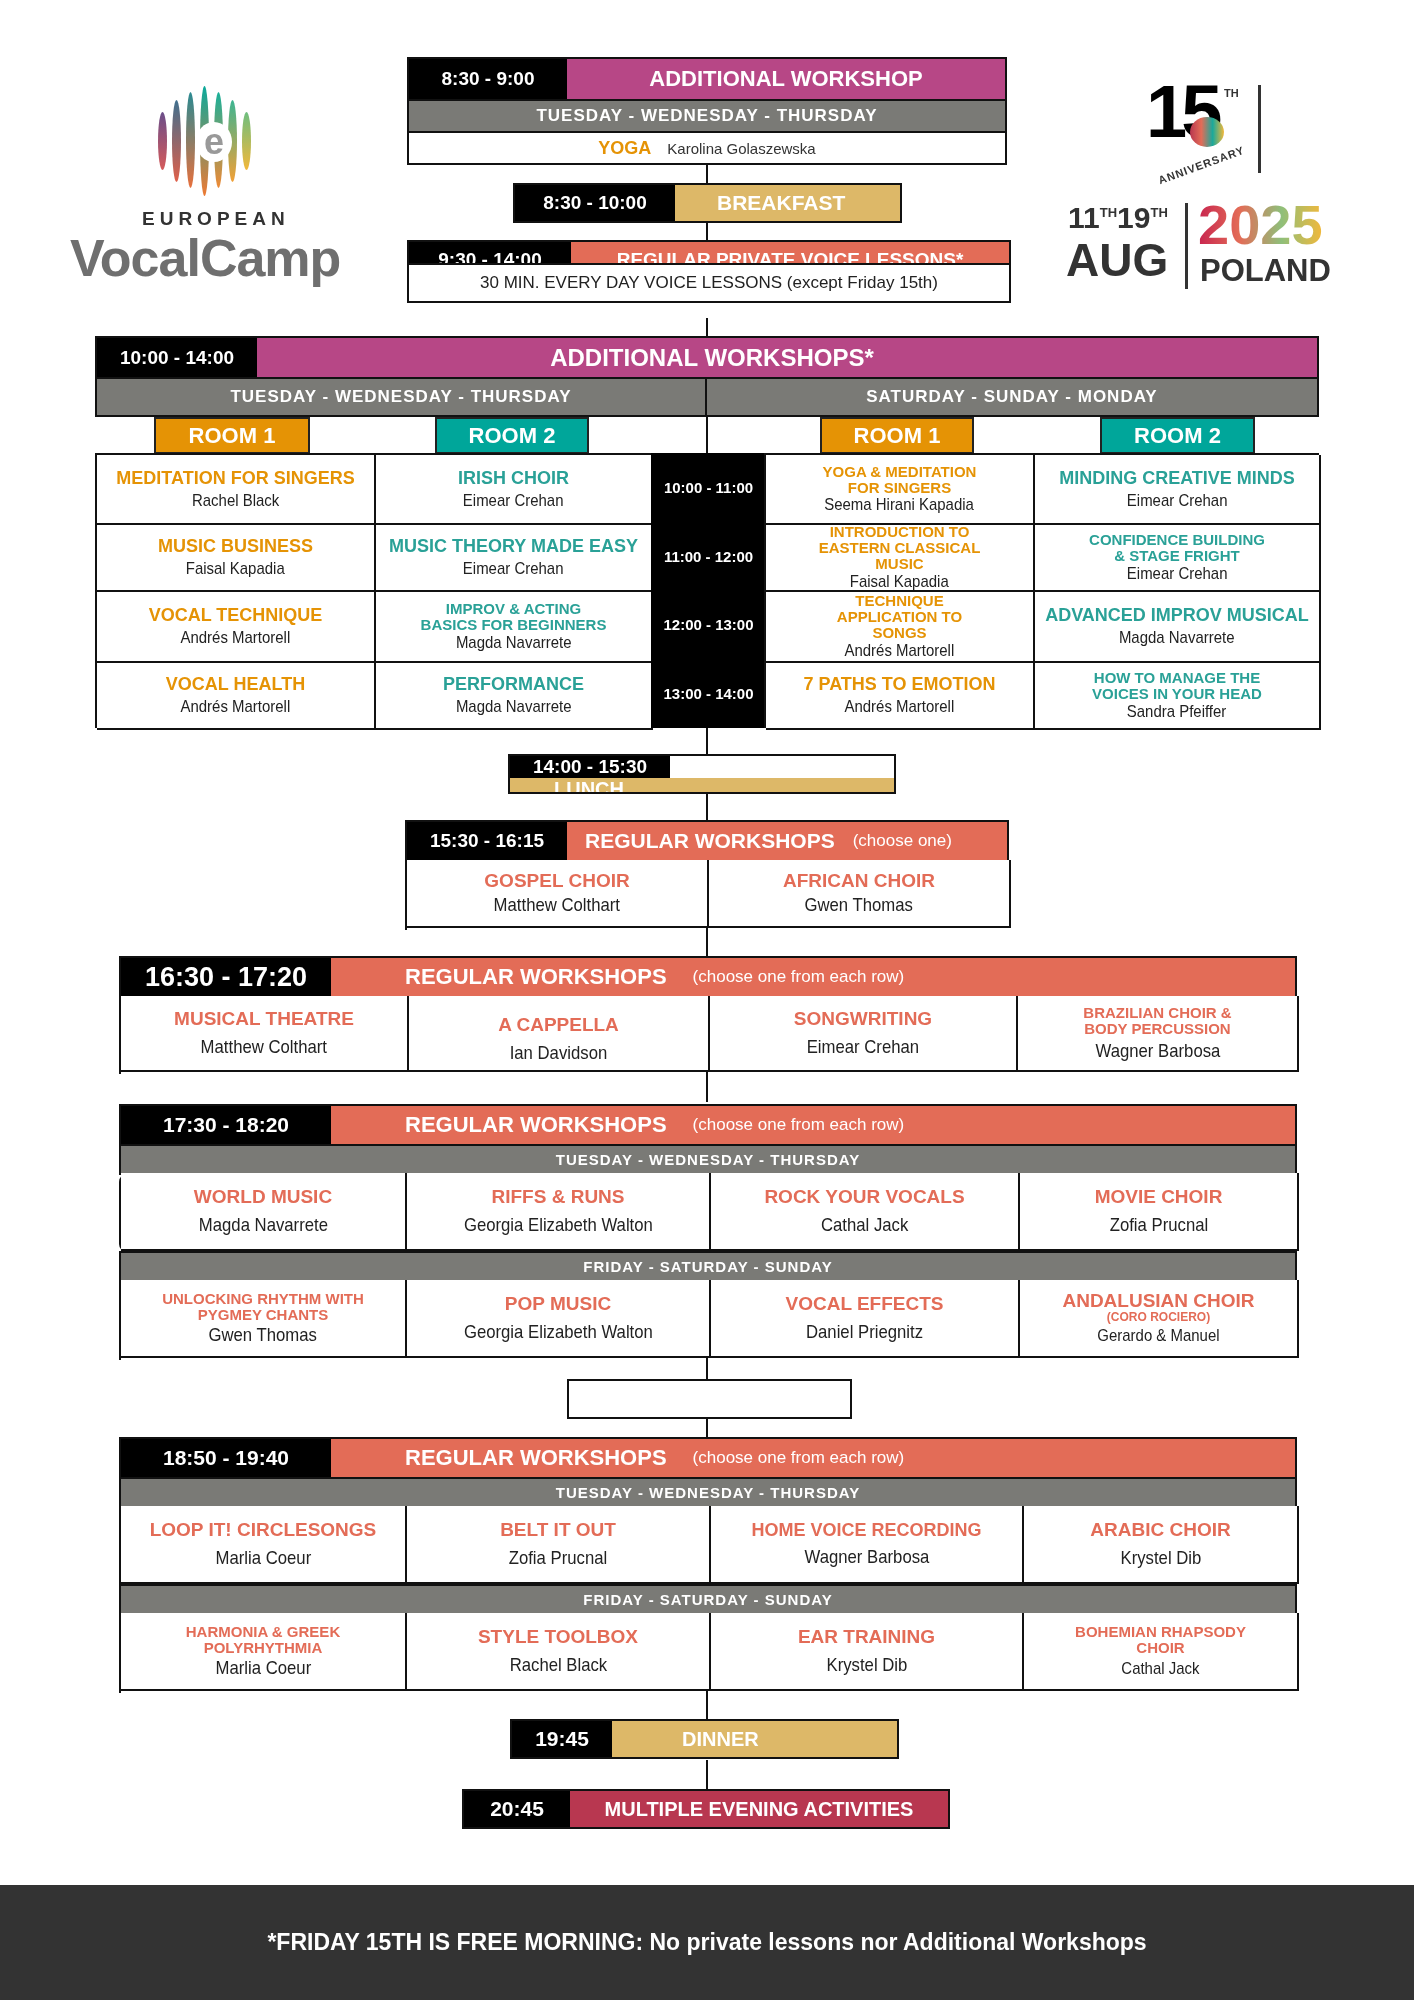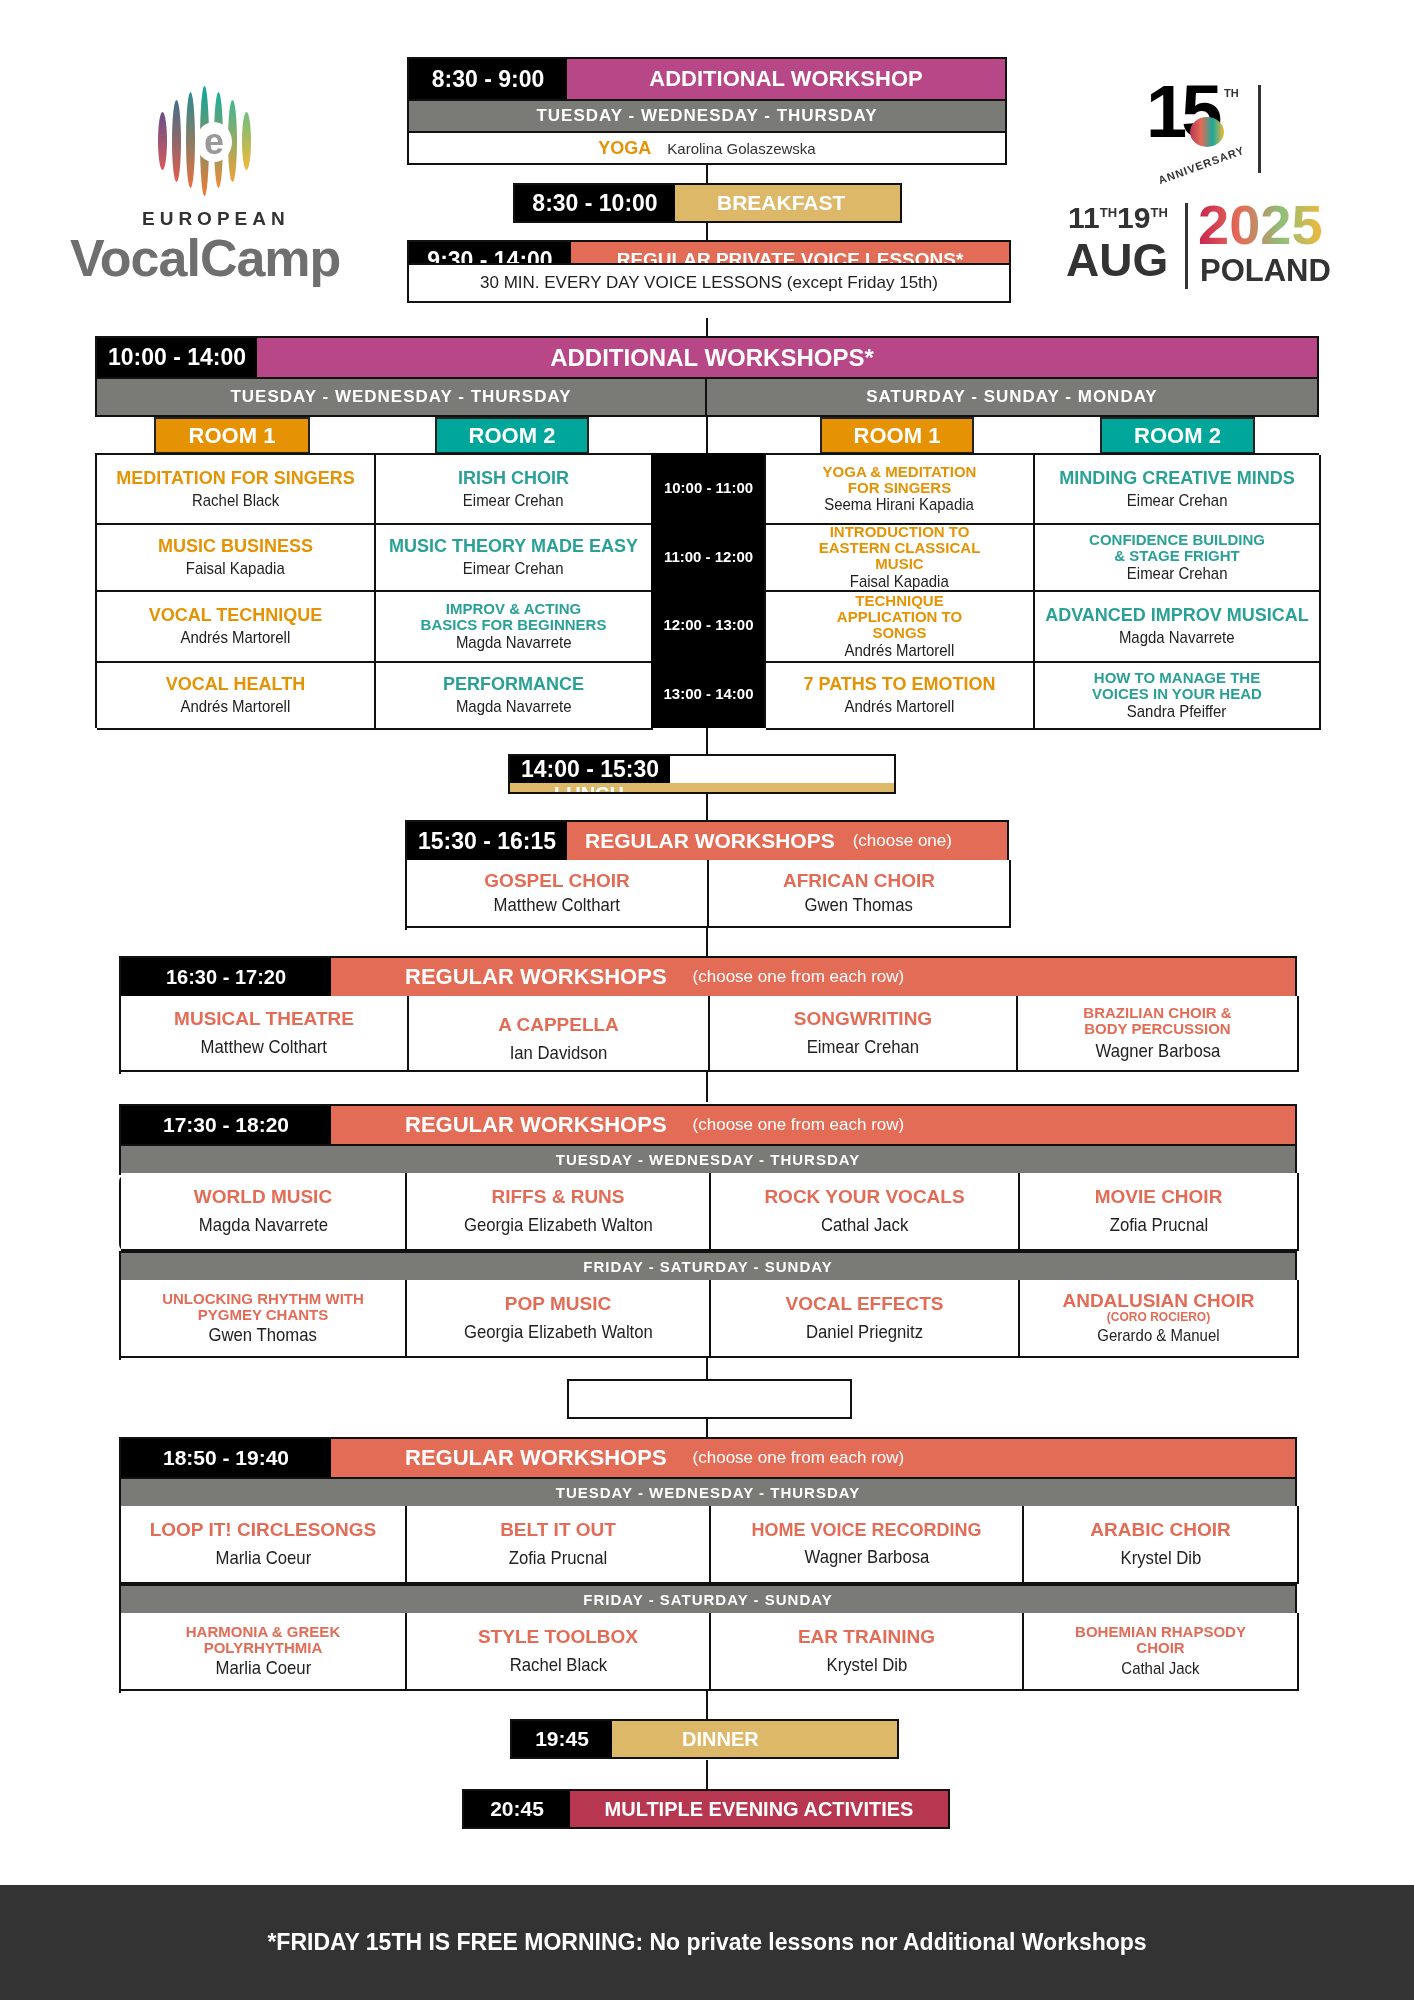--- a/index.html
+++ b/index.html
@@ -2,21 +2,21 @@
 <html><head>
 <meta charset="utf-8">
 <style>
   * { box-sizing: border-box; margin: 0; padding: 0; }
   html, body { width: 1414px; height: 2000px; background: #ffffff; overflow: hidden; }
   body { position: relative; font-family: "Liberation Sans", sans-serif; color: #222; }
   .abs { position: absolute; }
   .vline { position: absolute; left: 706px; width: 2px; background: #111; }
 
   .hdr { position: absolute; display: flex; border: 2px solid #111; overflow: hidden; }
-  .hdr .time { background: #000; color: #fff; font-weight: bold; display: flex; align-items: center; justify-content: center; font-size: 23px; flex: none; }
+  .hdr .time { background: #000; color: #fff; font-weight: bold; display: flex; align-items: center; justify-content: center; font-size: 19px; flex: none; }
   .hdr .title { color: #fff; font-weight: bold; display: flex; align-items: center; flex: 1; font-size: 21px; }
   .title .sub { font-weight: normal; font-size: 17px; margin-left: 26px; }
   .magenta { background: #b74786; }
   .coral { background: #e36c57; }
   .gold { background: #ddb868; }
   .crimson { background: #b83750; }
   .teal { background: #00a69a; }
   .orange { background: #e59305; }
 
   .daybar { position: absolute; background: #7a7a76; color: #fff; font-weight: bold; display: flex; align-items: center; justify-content: center; border: 2px solid #111; letter-spacing: 1px; }
@@ -223,21 +223,21 @@
       <div class="ws t-coral" style="font-size:19px;">GOSPEL CHOIR</div>
       <div class="inst" style="font-size:19px;">Matthew Colthart</div>
     </div>
   <div class="cell">
       <div class="ws t-coral" style="font-size:19px;">AFRICAN CHOIR</div>
       <div class="inst" style="font-size:19px;">Gwen Thomas</div>
     </div>
 </div>
 
 <div class="hdr" style="left:119px;top:956px;width:1178px;height:42px;">
-  <div class="time" style="width:210px;font-size:20px;">16:30 - 17:20</div>
+  <div class="time" style="width:210px;font-size:27px;">16:30 - 17:20</div>
   <div class="title coral" style="padding-left:74px;font-size:22px;">
       <span>REGULAR WORKSHOPS</span>
       <span class="sub">(choose one from each row)</span>
     </div>
 </div>
 <div class="grid" style="left:119px;top:996px;width:1178px;height:78px;grid-template-columns:288px 301px 308px 281px;grid-template-rows:76px;border-top:none;">
   <div class="cell">
       <div class="ws t-coral" style="font-size:19px;">MUSICAL THEATRE</div>
       <div class="inst" style="font-size:19px;margin-top:8px;">Matthew Colthart</div>
     </div>

